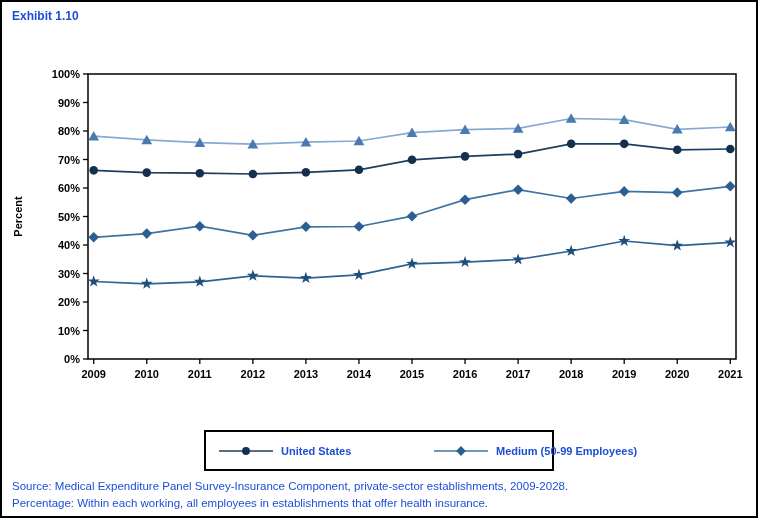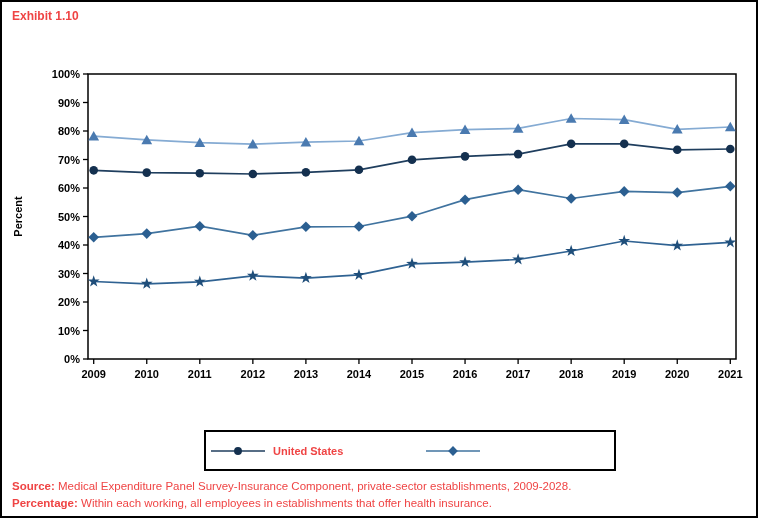--- a/index.html
+++ b/index.html
@@ -1,34 +1,34 @@
 <!DOCTYPE html>
 <html><head>
 <meta charset="utf-8">
 <style>
   html,body{margin:0;padding:0;background:#ffffff;}
   .frame{
     position:relative;width:758px;height:518px;box-sizing:border-box;
     border:2px solid #000;background:#fff;overflow:hidden;
-    font-family:"Liberation Sans",sans-serif;color:#ef4444;
+    font-family:"Liberation Sans",sans-serif;color:#1d4ed8;
   }
   .header{position:absolute;left:10px;top:6px;font-size:12px;font-weight:bold;
     line-height:16px;white-space:nowrap;}
   #plot-svg{position:absolute;left:0;top:0;}
   #plot-svg text{font-family:"Liberation Sans",sans-serif;font-weight:bold;font-size:11px;fill:#000;}
   .legend{
-    position:absolute;left:202px;top:428px;width:412px;height:41px;box-sizing:border-box;
+    position:absolute;left:202px;top:428px;width:350px;height:41px;box-sizing:border-box;
     border:2px solid #000;background:#fff;
     display:grid;grid-template-columns:215px 1fr;align-content:space-evenly;
-    padding-left:4px;
+    padding-left:12px;
   }
   .legend-item{display:flex;align-items:center;gap:7px;font-size:11px;font-weight:bold;white-space:nowrap;}
   .legend-item svg{display:block;}
   .footer{position:absolute;left:10px;top:476px;font-size:11.5px;line-height:17px;white-space:nowrap;}
-  .footer b{font-weight:bold;}
+  .footer b{font-weight:normal;}
 </style>
 </head>
 <body>
 
 <div class="frame">
 
   <div class="header">
     <div>Exhibit 1.10</div>
   </div>
 
@@ -159,20 +159,21 @@
           <line x1="1" y1="8" x2="55" y2="8" stroke="#1f3e5e" stroke-width="1.7"></line>
           <circle cx="28" cy="8" r="3.956" fill="#14304f"></circle>
         </svg>
       <span>United States</span>
     </div>
     <div class="legend-item">
       <svg class="swatch" width="56" height="16">
           <line x1="1" y1="8" x2="55" y2="8" stroke="#40739f" stroke-width="1.7"></line>
           <path d="M28,3.1239999999999997 L32.876,8 L28,12.876000000000001 L23.124,8 Z" fill="#2b5f91"></path>
         </svg>
+      <span>Medium (50-99 Employees)</span>
     </div>
   </div>
 
   <div class="footer">
     <div><b>Source:</b><span> Medical Expenditure Panel Survey-Insurance Component, private-sector establishments, 2009-2028.</span></div>
     <div><b>Percentage:</b><span> Within each working, all employees in establishments that offer health insurance.</span></div>
   </div>
 
 </div>
 

